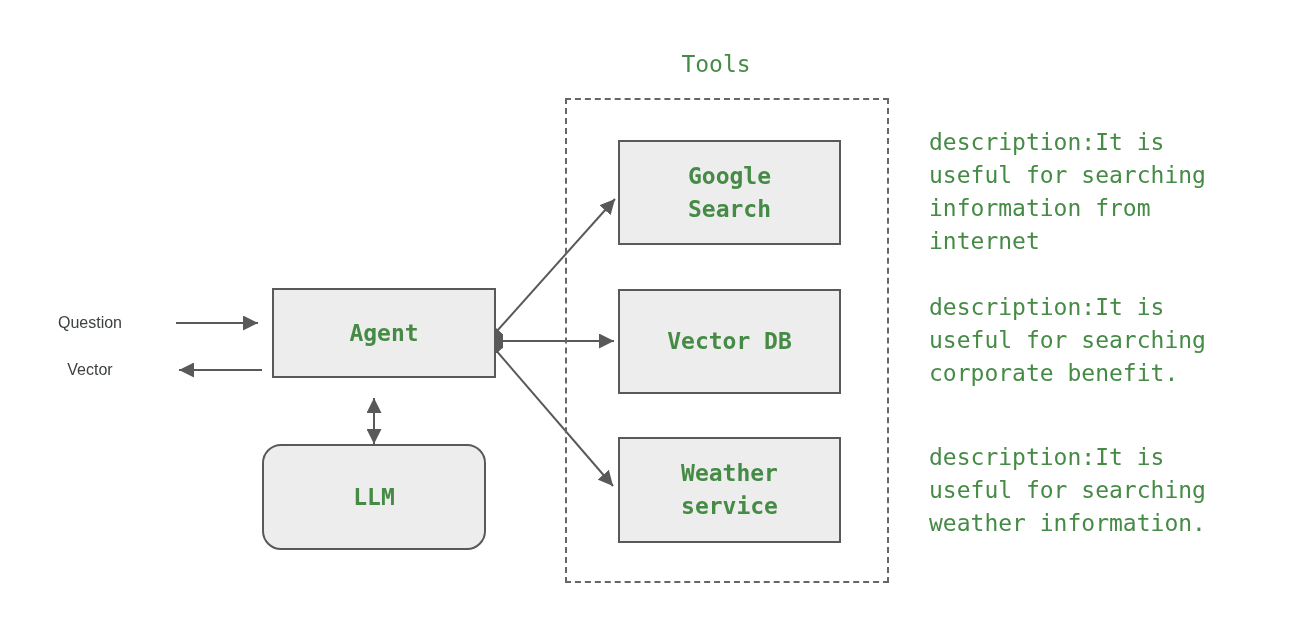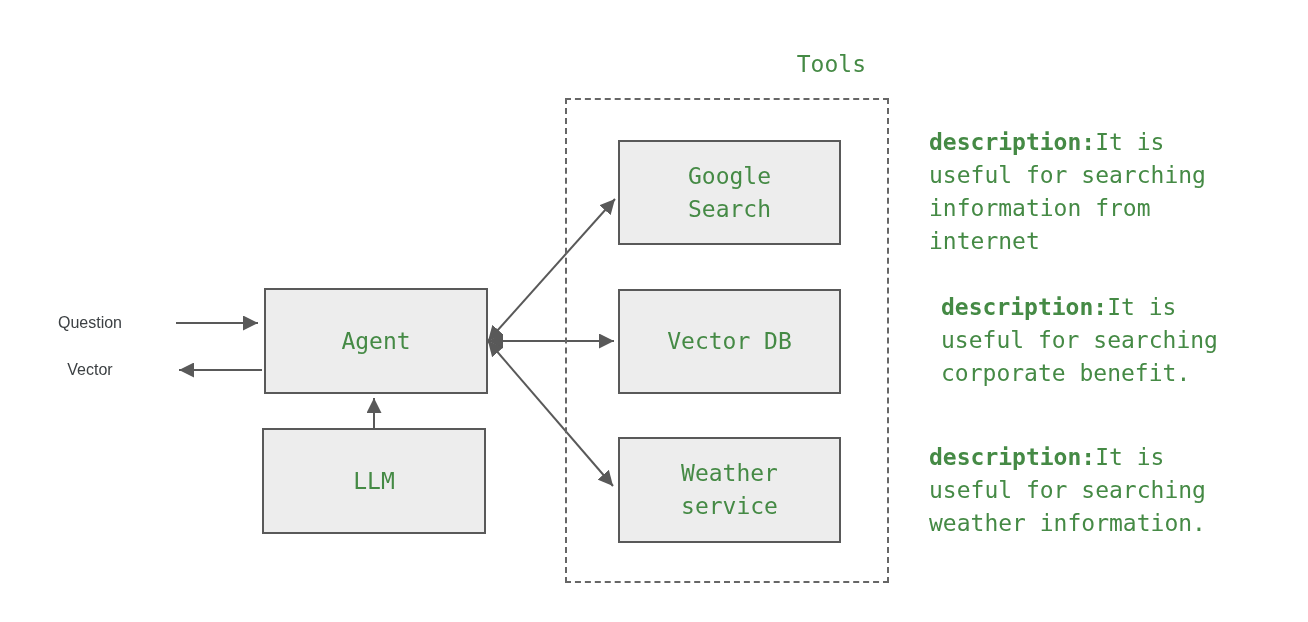--- a/index.html
+++ b/index.html
@@ -23,61 +23,61 @@
   .node{
     position:absolute;
     background:var(--node-fill,#ededed);
     border:2px solid var(--node-border,#595959);
     box-sizing:border-box;
     display:flex;align-items:center;justify-content:center;
     color:var(--accent-green,#458a45);
     font-size:23px;line-height:33px;
     text-align:center;
   }
-  .node .node-label{display:inline-block;max-width:165px;}
+  .node .node-label{display:inline-block;max-width:165px;font-weight:bold;}
   .tools-frame{
     position:absolute;
     border:2px dashed #666666;
     box-sizing:border-box;
     background:transparent;
   }
   .tools-title{
     position:absolute;
     color:var(--accent-green,#458a45);
     font-size:23px;line-height:33px;
-    text-align:right;
+    text-align:center;
   }
   .io-label{
     position:absolute;
     font-family:"Liberation Sans", sans-serif;
     font-size:16px;line-height:28px;
     color:var(--label-text,#3c4043);
     text-align:center;
     width:110px;
   }
   .desc{
     position:absolute;
     width:292px;
     color:var(--accent-green,#458a45);
     font-size:23px;line-height:33px;
     word-spacing:normal;
   }
-  .desc .desc-key{font-weight:700;}
+  .desc .desc-key{font-weight:400;}
   
-  .agent-box{left:264px;top:288px;width:224px;height:106px;}
-  .llm-box{left:262px;top:428px;width:224px;height:106px;}
+  .agent-box{left:272px;top:288px;width:224px;height:90px;}
+  .llm-box{left:262px;top:444px;width:224px;height:106px;border-radius:19px;}
   .google-box{left:618px;top:140px;width:223px;height:105px;}
   .vector-box{left:618px;top:289px;width:223px;height:105px;}
   .weather-box{left:618px;top:437px;width:223px;height:106px;}
   .tools-frame{left:565px;top:98px;width:324px;height:485px;}
   .tools-title{left:566px;top:48px;width:300px;}
   .question-label{left:35px;top:309px;}
   .answer-label{left:35px;top:356px;}
   .desc-1{left:929px;top:126px;}
-  .desc-2{left:929px;top:291px;margin-left:12px;}
+  .desc-2{left:929px;top:291px;}
   .desc-3{left:929px;top:441px;}
 </style>
 </head>
 <body>
 
 <div class="canvas">
 
   <svg class="arrow-layer" width="1308" height="622" viewBox="0 0 1308 622" xmlns="http://www.w3.org/2000/svg">
     <defs>
       <marker id="ah" viewBox="0 0 10 10" refX="10" refY="5" markerWidth="7.5" markerHeight="7.5" orient="auto-start-reverse">

